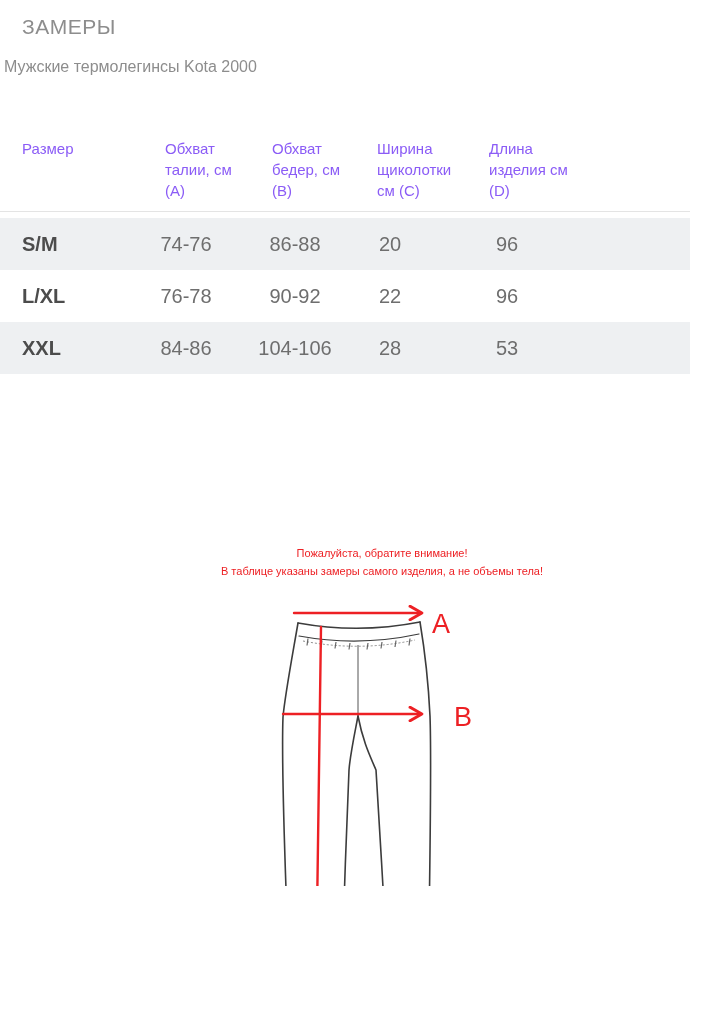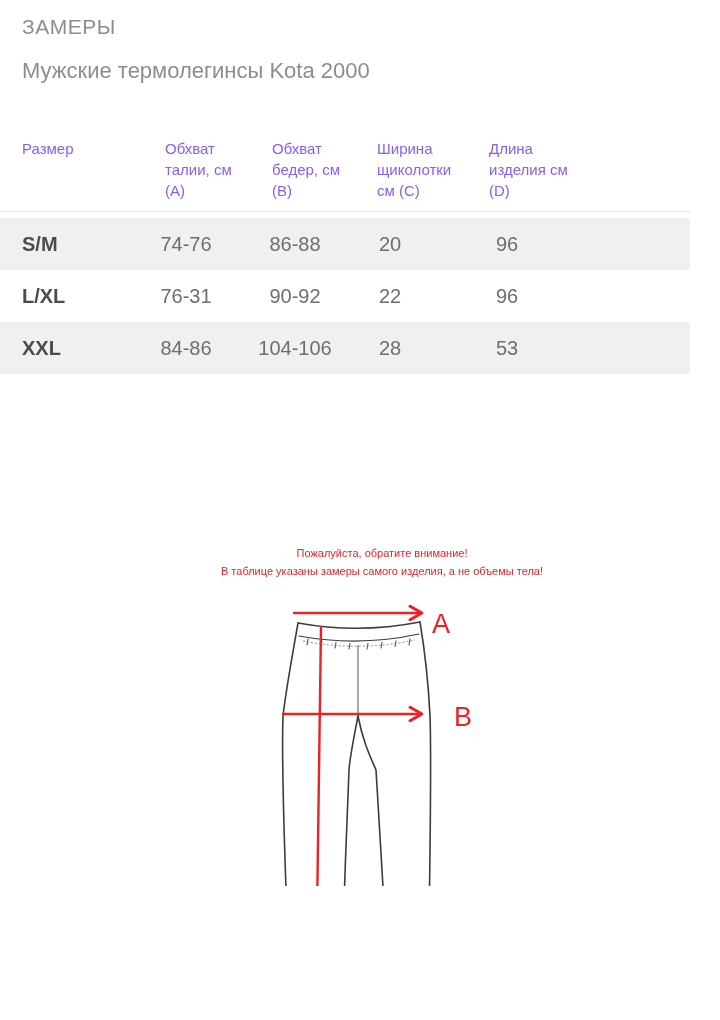--- a/index.html
+++ b/index.html
@@ -5,22 +5,22 @@
   html,body{margin:0;padding:0;background:#ffffff;}
   .page{
     position:relative;width:720px;height:886px;background:#fff;overflow:hidden;
     font-family:"Liberation Sans", sans-serif;
   }
   .page-title{
     position:absolute;left:22px;top:15px;margin:0;
     font-size:21px;font-weight:400;color:#8d8d8d;letter-spacing:.5px;
   }
   .product-name{
-    position:absolute;left:22px;top:58px;margin:0;
-    font-size:22px;font-weight:400;color:#8d8d8d;
+    position:absolute;left:4px;top:58px;margin:0;
+    font-size:16px;font-weight:400;color:#8d8d8d;
   }
   table.size-table{
     position:absolute;left:0;top:138px;width:690px;
     border-collapse:collapse;table-layout:fixed;
   }
   table.size-table col.c1{width:130px;}
   table.size-table col.c2{width:112px;}
   table.size-table col.c3{width:106px;}
   table.size-table col.c4{width:84px;}
   table.size-table col.c5{width:150px;}
@@ -85,21 +85,21 @@
       <tr class="data-row alt">
         <th class="size-cell">S/M</th>
         <td>74-76</td>
         <td>86-88</td>
         <td>20</td>
         <td>96</td>
         <td></td>
       </tr>
       <tr class="data-row">
         <th class="size-cell">L/XL</th>
-        <td>76-31</td>
+        <td>76-78</td>
         <td>90-92</td>
         <td>22</td>
         <td>96</td>
         <td></td>
       </tr>
       <tr class="data-row alt">
         <th class="size-cell">XXL</th>
         <td>84-86</td>
         <td>104-106</td>
         <td>28</td>

